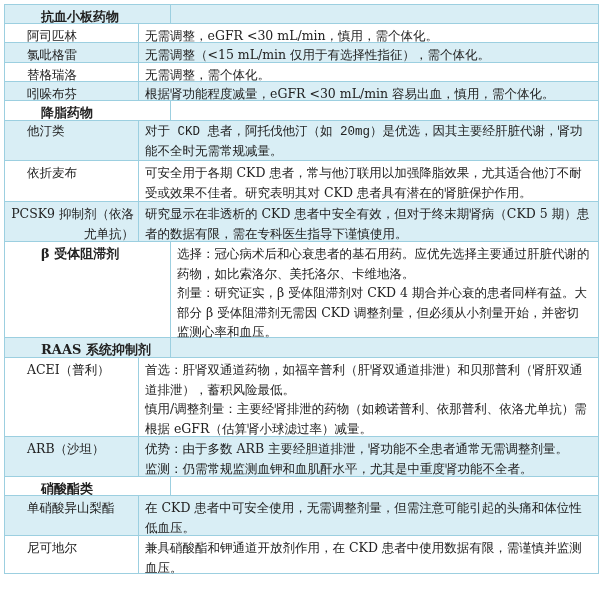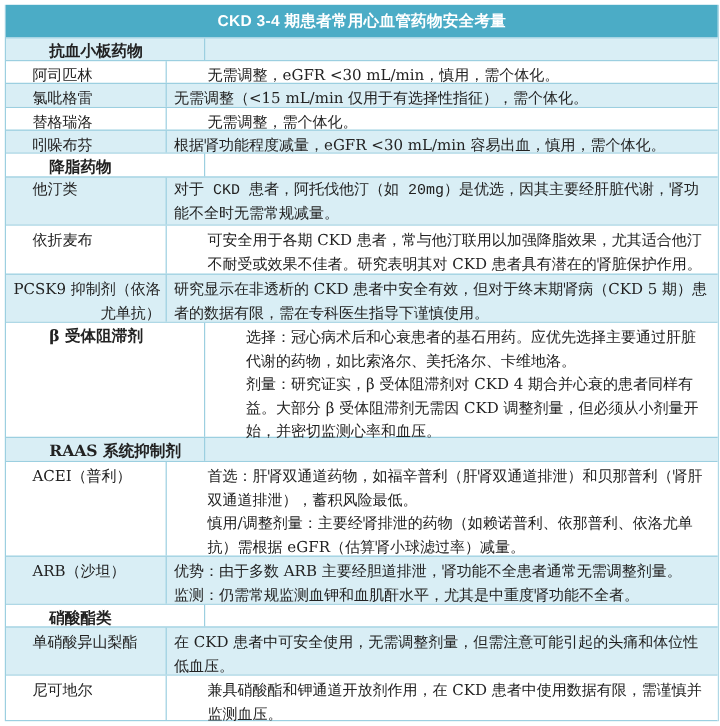--- a/index.html
+++ b/index.html
@@ -6,36 +6,35 @@
   body { width: 600px; height: 605px; position: relative; overflow: hidden;
          font-family: "DejaVu Serif", "Liberation Serif", serif; color: #222; }
   .table { position: absolute; left: 4px; top: 4px; width: 593px;
            border-left: 1px solid #9ccfe0; border-right: 1px solid #9ccfe0; }
   .title-row { height: 27px; background: #4bacc6; color: #fff;
                display: flex; align-items: center; justify-content: center;
                font-family: "Liberation Sans", "DejaVu Sans", sans-serif;
                font-weight: bold; font-size: 13px; letter-spacing: 0.2px; }
   .row { display: flex; border-top: 1px solid #9ccfe0; box-sizing: border-box; }
   .row.blue { background: #d9eef5; }
-  .row.white { background: #ffffff; gap: 28px; }
+  .row.white { background: #ffffff; }
   .row:last-child { border-bottom: 1px solid #9ccfe0; }
   .c1 { width: 134px; flex: 0 0 134px; border-right: 1px solid #9ccfe0;
         box-sizing: border-box; padding: 2px 4px 0 4px; font-size: 12.5px; line-height: 19.5px; }
   .c1.drug { padding-left: 22px; }
   .c1.cat { font-weight: bold; font-size: 13px; padding-left: 4px; margin-left: 32px; }
   .c1.center { text-align: right; padding-left: 4px; }
   .c2 { flex: 1; padding: 2px 8px 0 6px; font-size: 12.5px; line-height: 19.5px;
         box-sizing: border-box; }
   .p { display: block; }
 </style>
 </head>
 <body>
 
 <div class="table">
-  <div class="title-row">CKD 3-4 期患者常用心血管药物安全考量</div>
   <div id="rows">
       <div class="row blue" style="height: 19px;">
         <div class="c1 cat">抗血小板药物</div>
         <div class="c2">
           <span class="p"></span>
         </div>
       </div>
       <div class="row white" style="height: 19px;">
         <div class="c1 drug">阿司匹林</div>
         <div class="c2">

